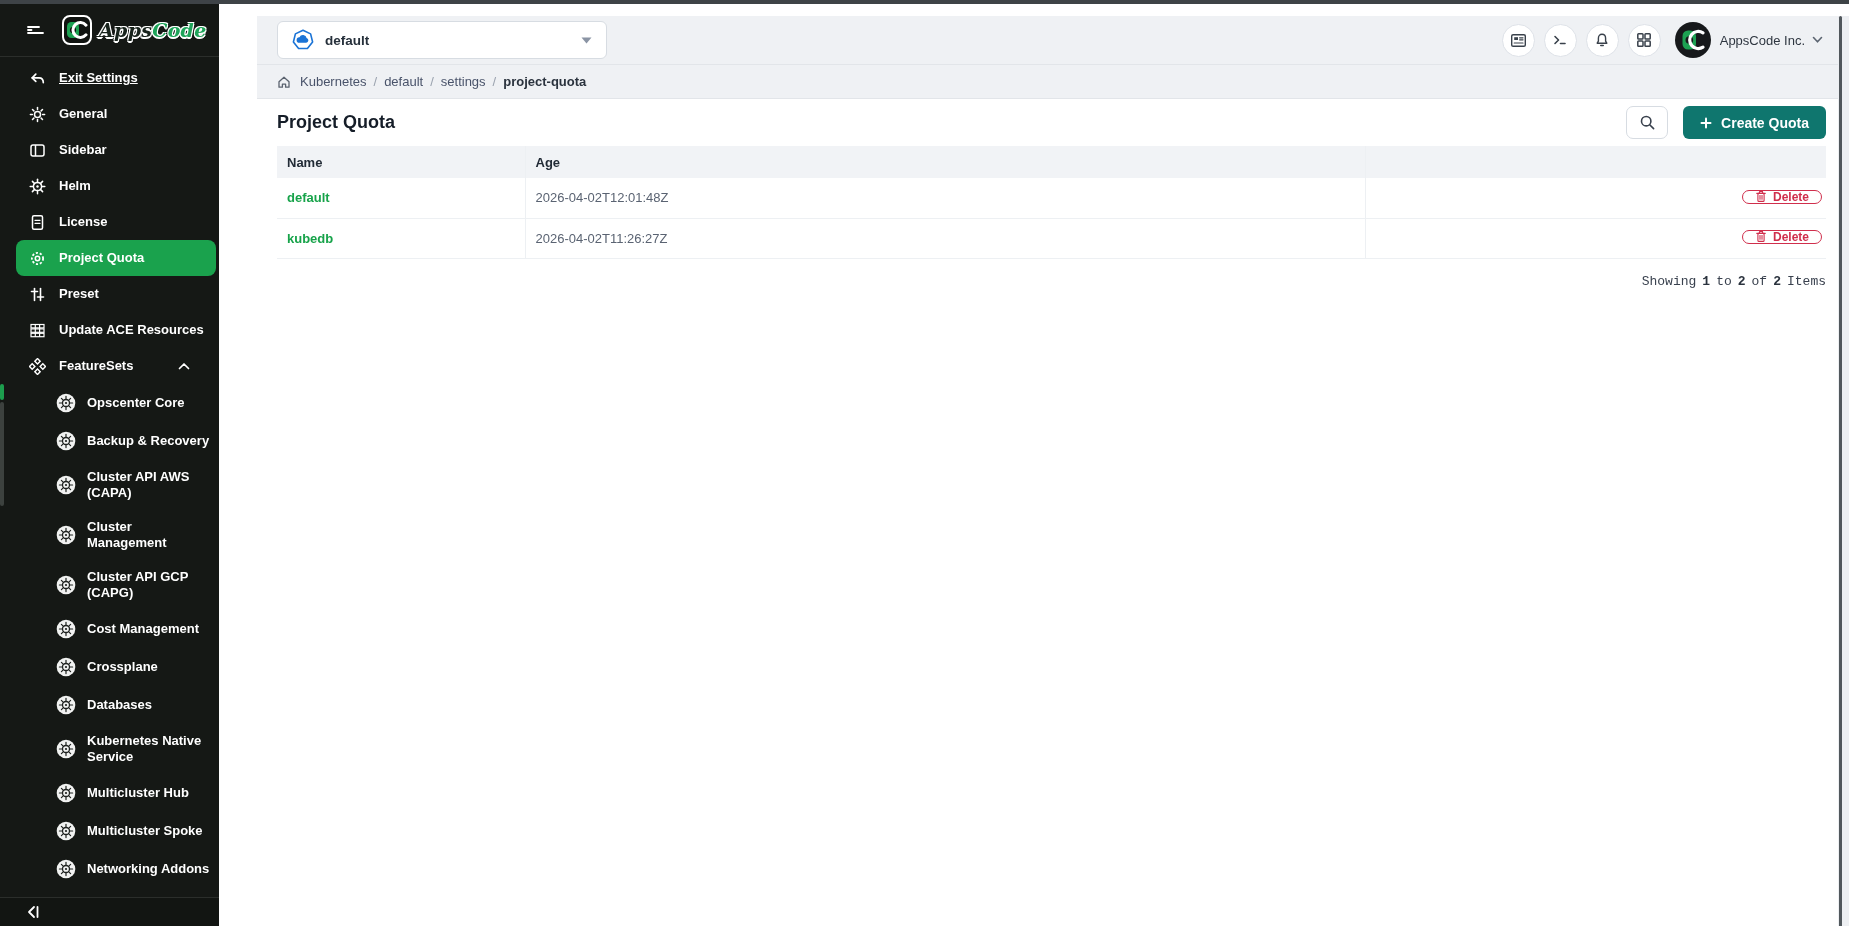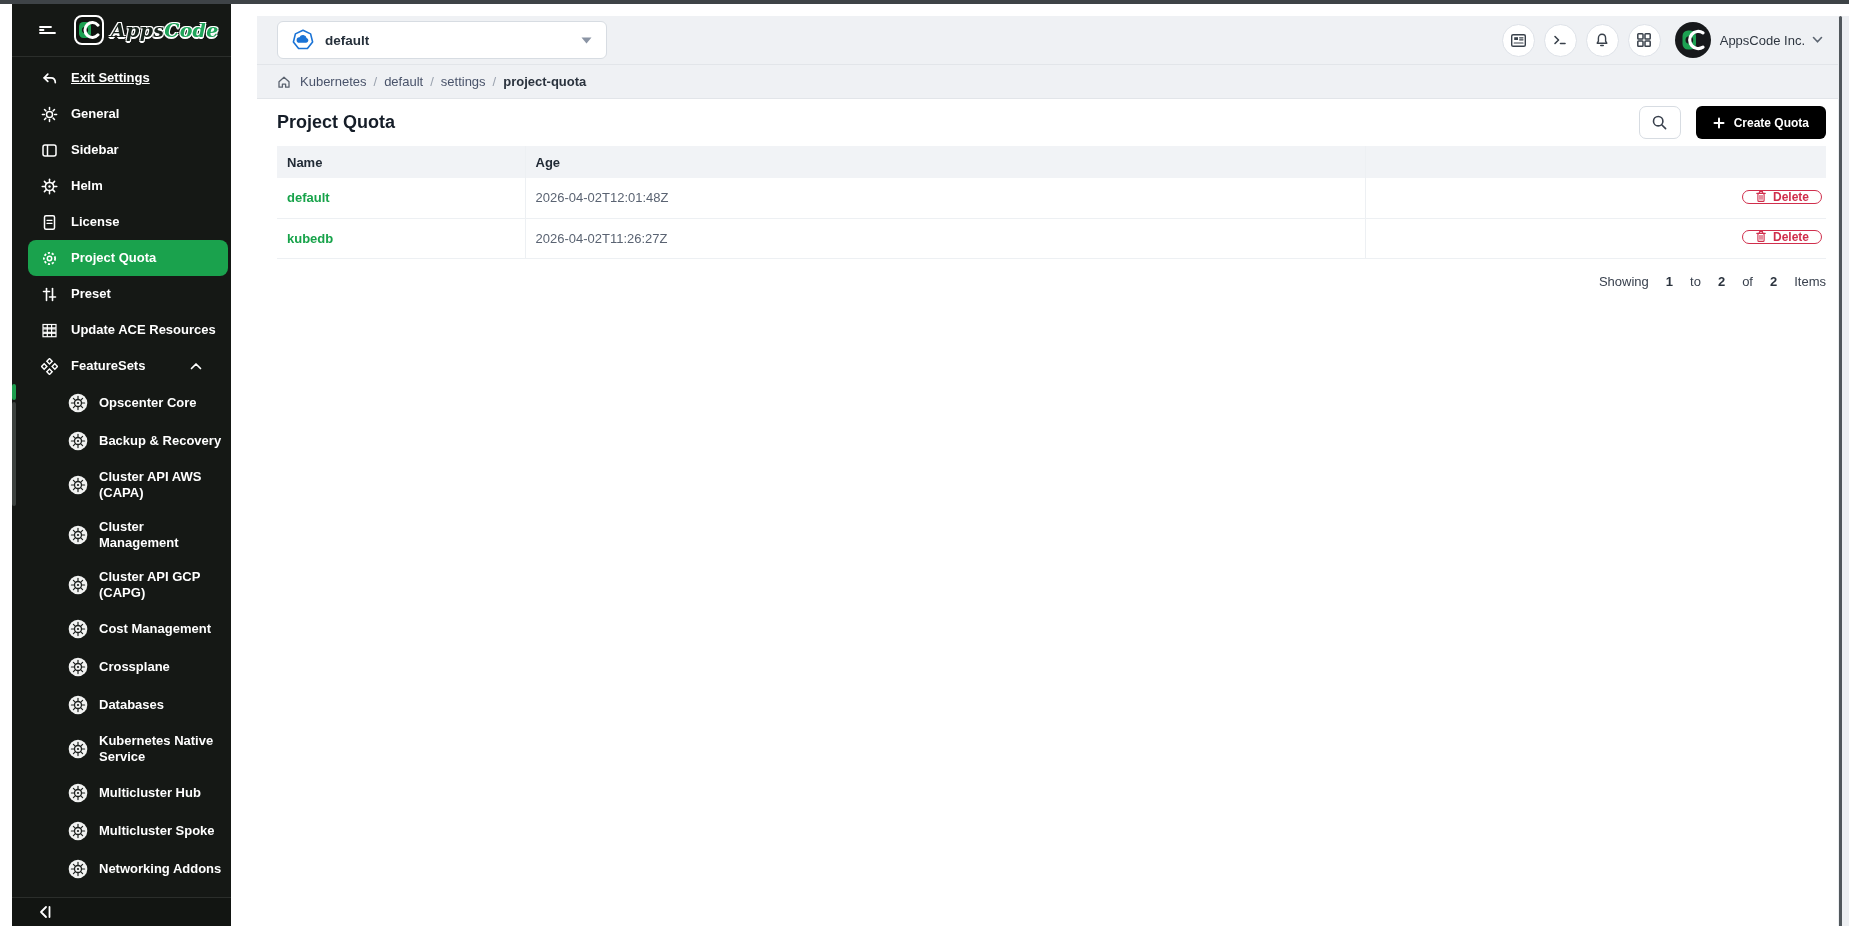--- a/index.html
+++ b/index.html
@@ -4,21 +4,21 @@
 <style>
   * { box-sizing: border-box; margin: 0; padding: 0; }
   html,body { width:1849px; height:926px; overflow:hidden; }
   body { font-family:"Liberation Sans", sans-serif; background:#fff; }
   .page { position:relative; width:1849px; height:926px; }
 
   
   .top-strip { position:absolute; top:0; left:0; width:1849px; height:4px; background:#3e4347; z-index:9; }
 
   
-  .sidebar { position:absolute; top:4px; left:12px; width:219px; height:922px; background:#151815; color:#fff; display:flex; flex-direction:column; }
+  .sidebar { position:absolute; top:4px; left:0; width:219px; height:922px; background:#151815; color:#fff; display:flex; flex-direction:column; }
   .sb-header { height:53px; flex:none; display:flex; align-items:center; padding-left:26px; gap:17px; border-bottom:1px solid #2b2e2b; }
   .hamburger { display:flex; align-items:center; cursor:pointer; }
   .logo { display:flex; align-items:center; gap:7px; cursor:pointer; }
   .logo-badge { width:30px; height:30px; border:2px solid #fff; border-radius:8px; background:#101310; display:flex; align-items:center; justify-content:center; flex:none; }
   .brand-text { font-family:"DejaVu Serif", serif; font-style:italic; font-weight:bold; font-size:19px; letter-spacing:.3px; white-space:nowrap;
     text-shadow:-1px -1px 0 #fff, 1px -1px 0 #fff, -1px 1px 0 #fff, 1px 1px 0 #fff, 0 2px 0 #fff; }
   .brand-p1 { color:#18231c; }
   .brand-p2 { color:#1fa45a; }
 
   .sb-nav { flex:1; position:relative; padding-top:3px; overflow:hidden; }
@@ -59,32 +59,32 @@
   .bc-home { display:flex; margin-right:2px; }
   .bc-link { color:#49536a; cursor:pointer; }
   .bc-sep { color:#9aa2ae; }
   .bc-current { color:#2b333e; font-weight:700; }
 
   .content { flex:1; background:#fff; padding:0 23px 0 20px; }
   .title-row { height:47px; display:flex; align-items:center; justify-content:space-between; }
   .page-title { font-size:18px; font-weight:700; color:#151d28; }
   .title-actions { display:flex; align-items:center; gap:15px; }
   .search-btn { width:42px; height:33px; border:1px solid #d7dce2; border-radius:7px; background:#fff; display:flex; align-items:center; justify-content:center; cursor:pointer; }
-  .create-btn { height:33px; padding:0 17px; background:#000000; color:#fff; border:none; border-radius:6px; font-size:12px; font-weight:700; font-family:inherit; display:flex; align-items:center; gap:9px; cursor:pointer; }
+  .create-btn { height:33px; padding:0 17px; background:#0f766e; color:#fff; border:none; border-radius:6px; font-size:14px; font-weight:700; font-family:inherit; display:flex; align-items:center; gap:9px; cursor:pointer; }
 
   table.quota-table { width:100%; border-collapse:collapse; }
   .quota-table th { background:#f1f3f6; height:32px; text-align:left; font-size:13px; font-weight:700; color:#222b36; padding-left:10px; }
   .quota-table td { height:40px; border-bottom:1px solid #edf0f3; font-size:13px; padding-left:10px; }
   .quota-table th.b-r, .quota-table td.b-r { border-right:1px solid #edf0f3; }
   .name-link { color:#17a34a; font-weight:700; text-decoration:none; cursor:pointer; }
   .age-text { color:#5a6372; }
   .action-cell { text-align:right; padding-right:4px; }
   .delete-btn { height:14px; padding:0 12px; border:1.5px solid #d02e4c; color:#d02e4c; background:#fff; border-radius:7px; font-size:12px; font-weight:700; font-family:inherit; display:inline-flex; align-items:center; gap:6px; cursor:pointer; }
 
-  .pagination { display:flex; justify-content:flex-end; align-items:center; gap:17px; margin-top:15px; font-size:13px; color:#39414e; }
+  .pagination { display:flex; justify-content:flex-end; align-items:center; gap:6px; margin-top:15px; font-size:13px; color:#39414e;font-family:Liberation Mono, monospace; }
   .pagination .num { font-weight:700; color:#2b333e; }
 
   .v-scroll { position:absolute; top:0; right:0; width:11px; height:922px; background:#edeff2; z-index:8; }
   .v-thumb { position:absolute; left:1px; top:0; width:3px; height:100%; background:#51575c; border-radius:2px; cursor:pointer; }
 </style>
 </head>
 <body>
 
 <div class="page">
   <div class="top-strip"></div>

